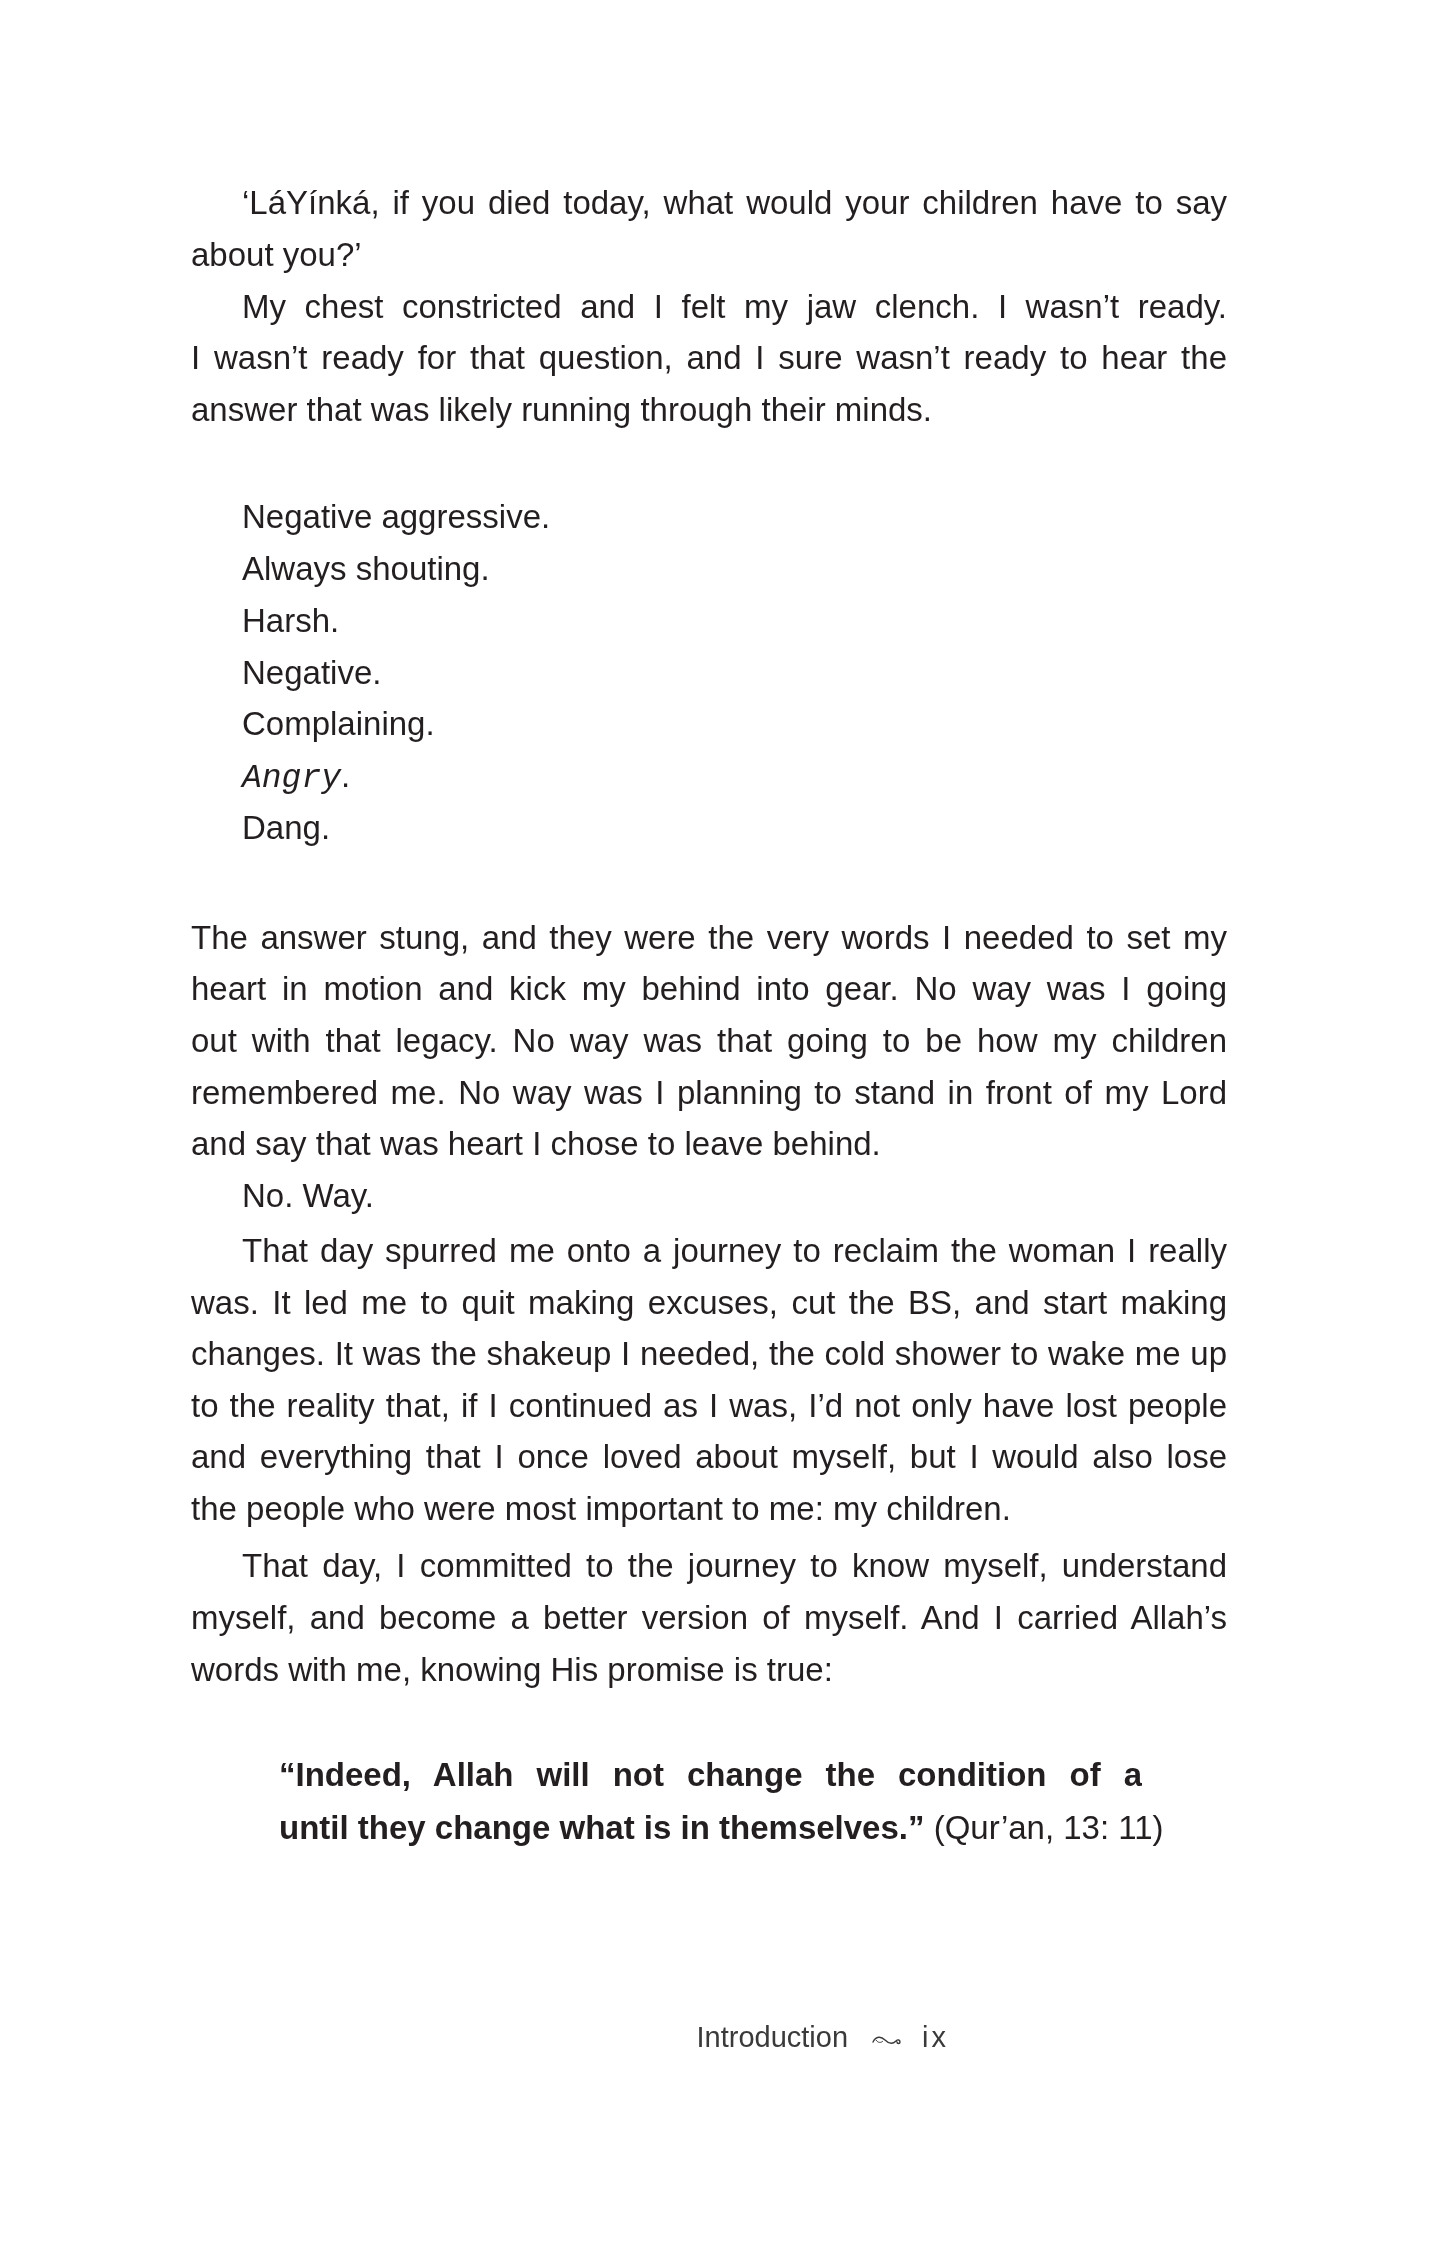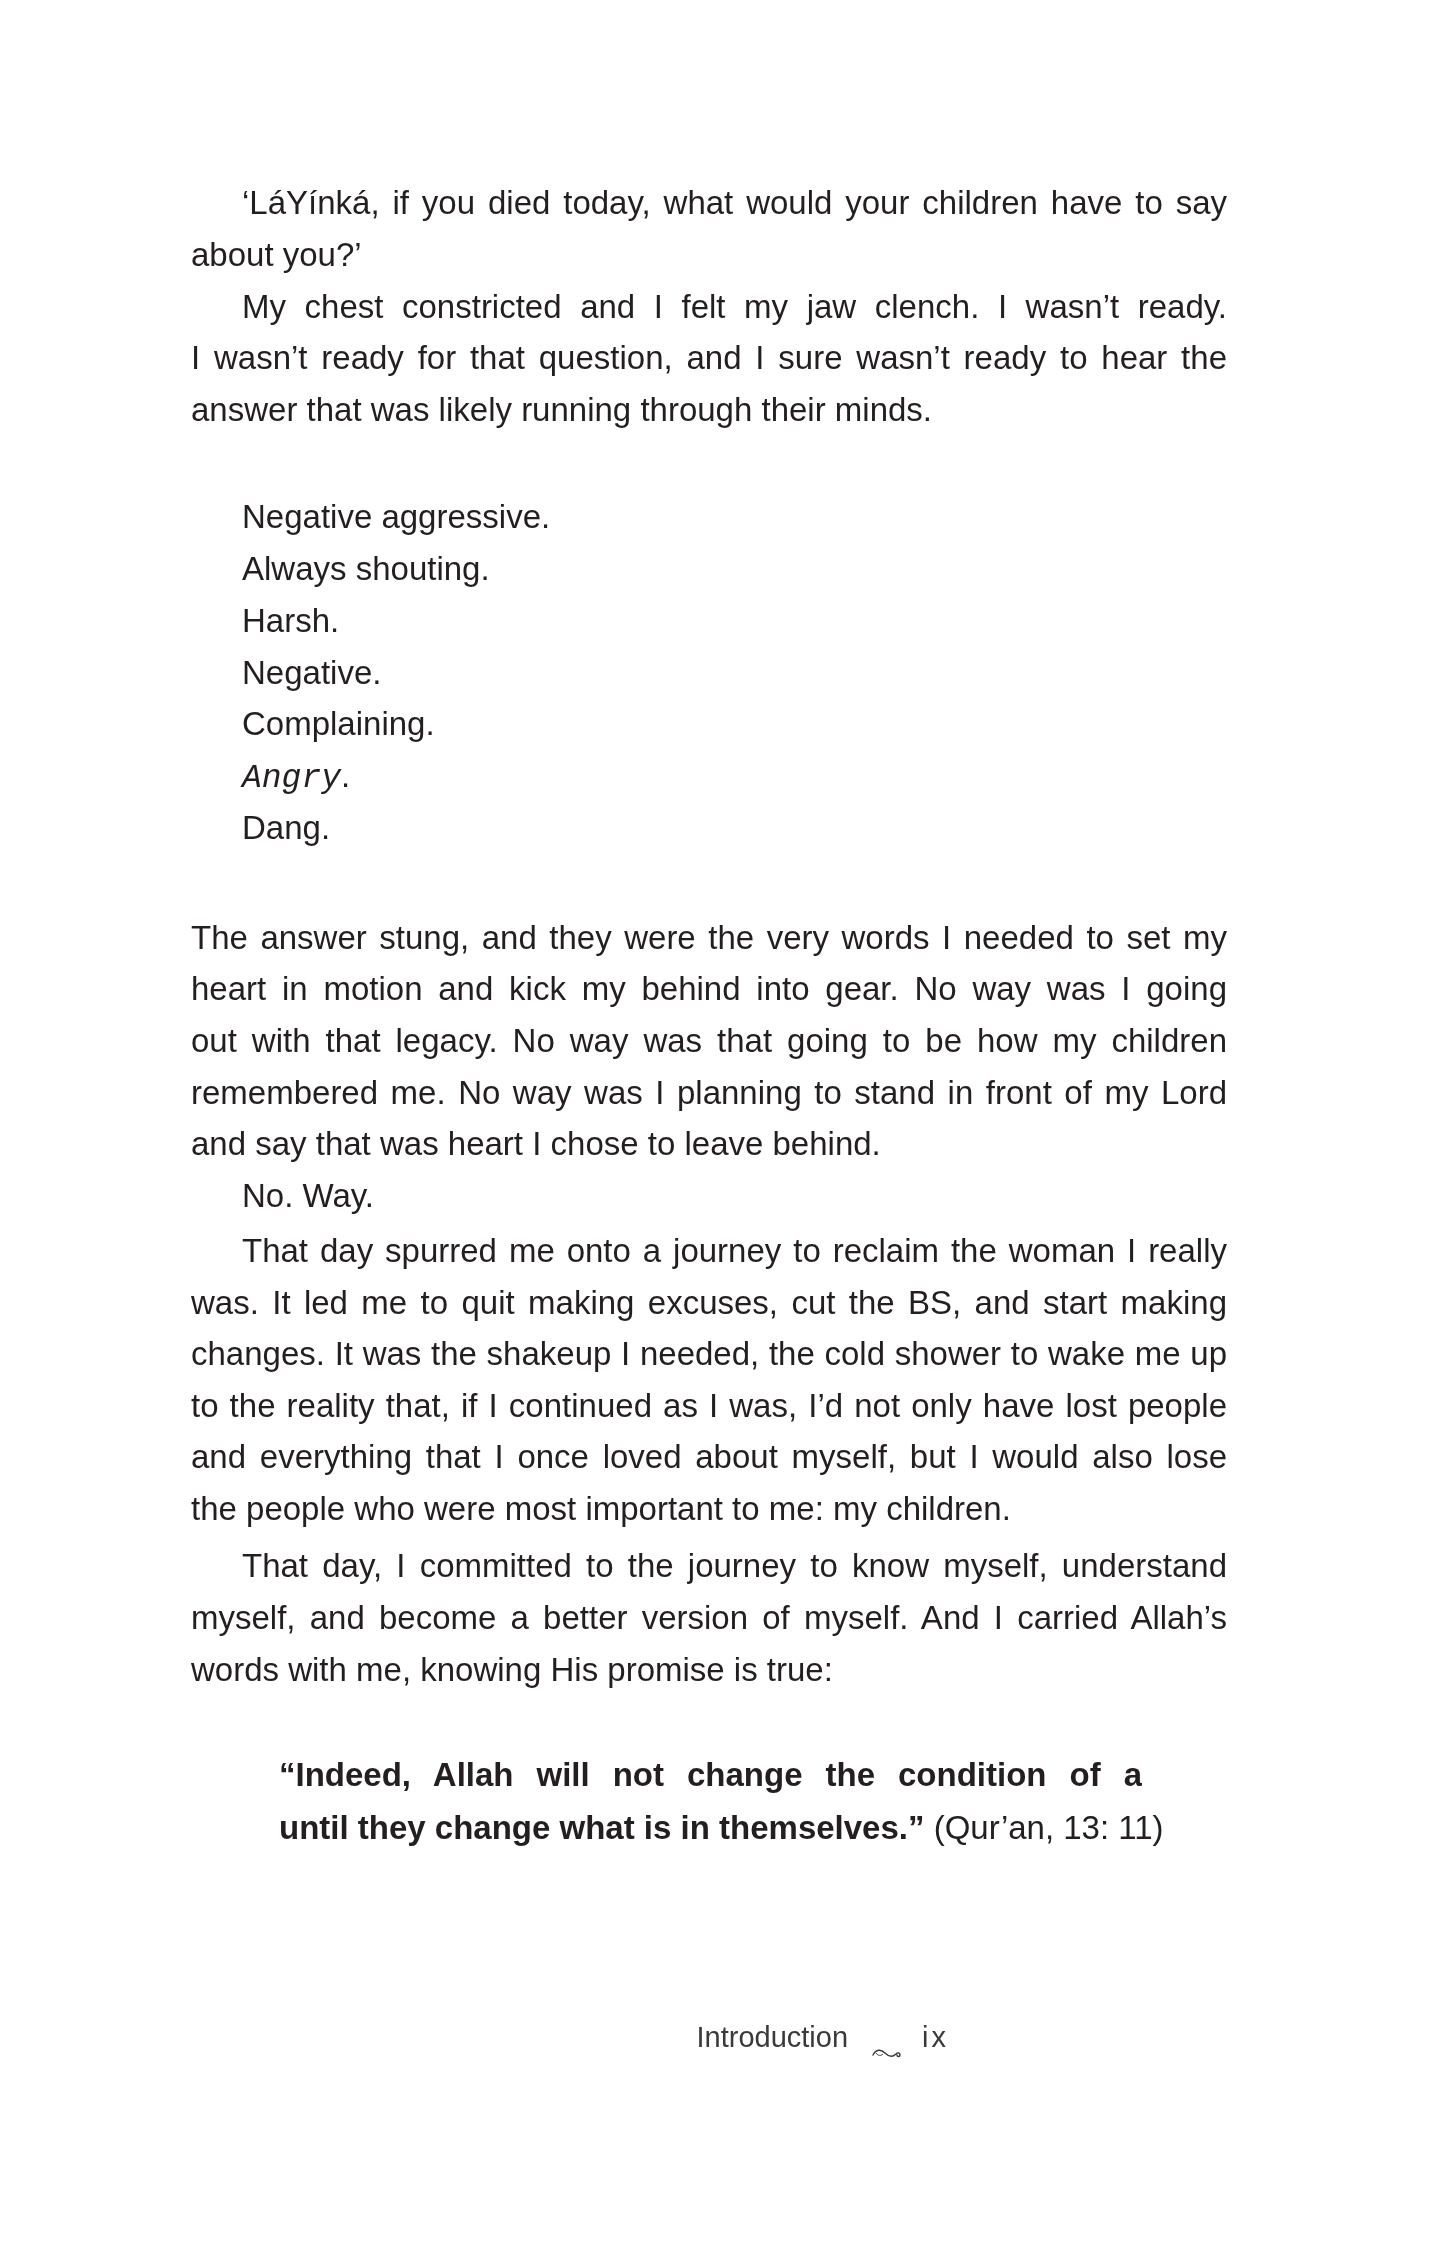--- a/index.html
+++ b/index.html
@@ -9,21 +9,21 @@
   .line { position: absolute; left: 187px; width: 1036px; font-size: 33px;
           line-height: 40px; white-space: nowrap; }
   .line.just { text-align: justify; text-align-last: justify; white-space: normal; height: 40px; overflow: hidden; }
   .line.indent { left: 238px; width: 985px; }
   .list-item { position: absolute; left: 238px; font-size: 33px; line-height: 40px; white-space: nowrap; }
   .list-item .it { font-style: italic; font-family: Liberation Mono, monospace; }
   .quote { position: absolute; left: 275px; width: 863px; font-size: 33px; line-height: 40px; white-space: nowrap; }
   .quote.just { text-align: justify; text-align-last: justify; white-space: normal; height: 40px; overflow: hidden; }
   .quote b { font-weight: bold; }
   .footer { position: absolute; top: 2017px; right: 220px; font-size: 29px; line-height: 40px;
-            color: #3a3a3a; font-weight: 300; display: flex; align-items: center; white-space: nowrap; }
+            color: #3a3a3a; font-weight: 300; display: flex; white-space: nowrap; }
   .footer .orn { display: inline-block; width: 30px; height: 14px; margin: 0 20px 0 24px; }
   .footer .pg { letter-spacing: 3px; }
 </style>
 </head>
 <body>
 
 <div class="page">
 
   <div class="line just indent" style="top:183px">‘LáYínká, if you died today, what would your children have to say</div>
   <div class="line" style="top:235px">about you?’</div>

